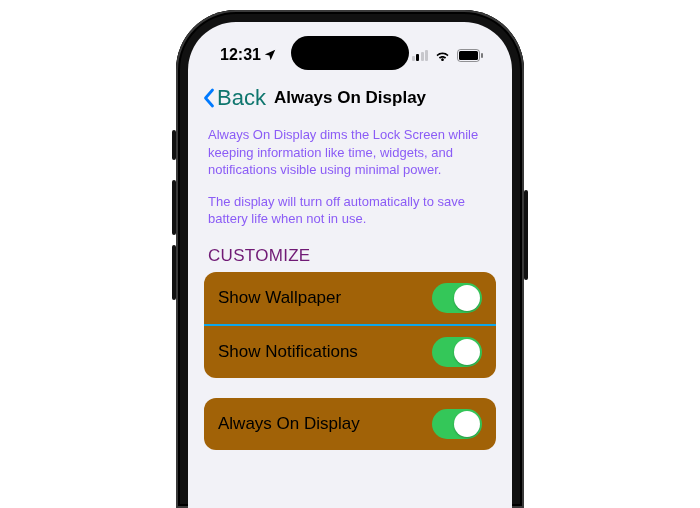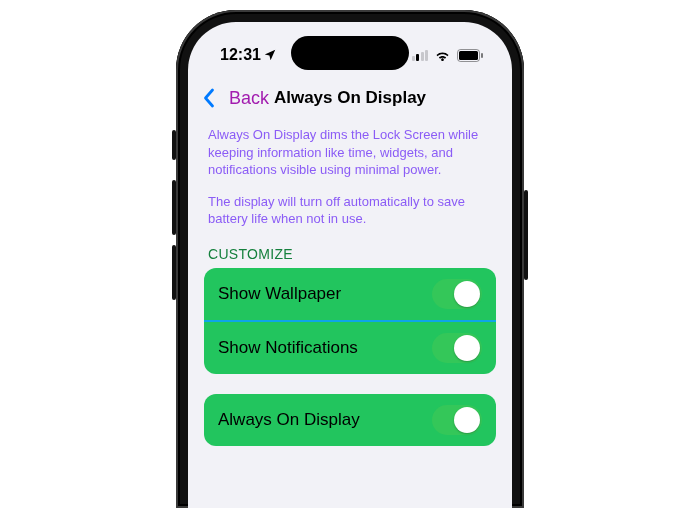--- a/index.html
+++ b/index.html
@@ -66,23 +66,23 @@
   .nav-bar {
     height: 44px;
     display: flex;
     align-items: center;
     position: relative;
     padding: 0 14px;
   }
   .back-btn {
     display: flex;
     align-items: center;
-    color: #a21caf;
-    font-size: 18px;
-    gap: 14px;
+    color: #0f766e;
+    font-size: 22px;
+    gap: 2px;
     cursor: pointer;
   }
   .nav-title {
     position: absolute;
     left: 50%;
     transform: translateX(-50%);
     font-size: 17px;
     font-weight: 600;
     color: #000;
   }
@@ -90,28 +90,28 @@
     padding: 0 16px;
   }
   .description {
     font-size: 13px;
     line-height: 1.35;
     color: #8b5cf6;
     padding: 6px 4px 0 4px;
   }
   .description p { margin-bottom: 14px; }
   .section-header {
-    font-size: 14px;
-    color: #15803d;
+    font-size: 17px;
+    color: #701a75;
     letter-spacing: 0.3px;
     padding: 4px 4px 6px 4px;
     text-transform: uppercase;
   }
   .list-group {
-    background: #22c55e;
+    background: #a16207;
     border-radius: 12px;
     overflow: hidden;
   }
   .list-row {
     display: flex;
     align-items: center;
     justify-content: space-between;
     padding: 11px 14px;
     font-size: 17px;
     color: #000;

